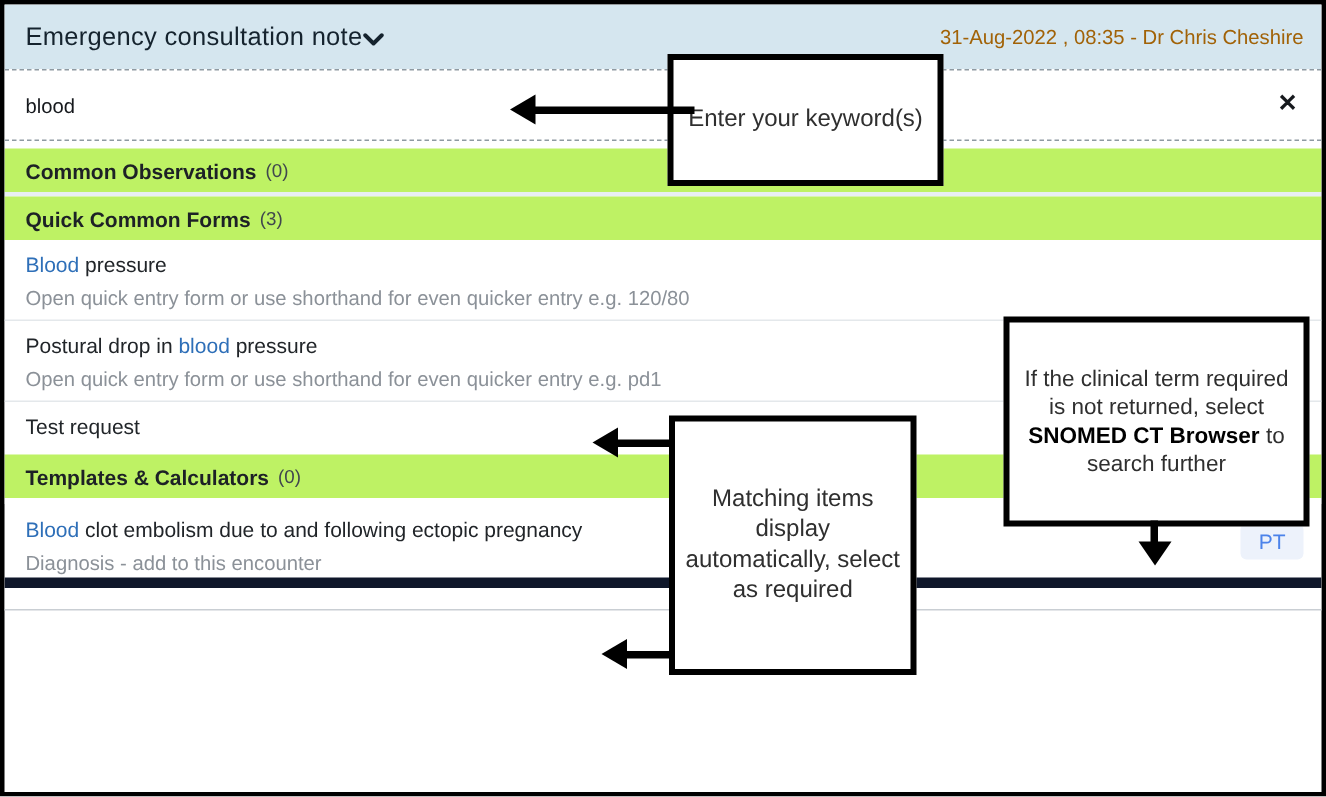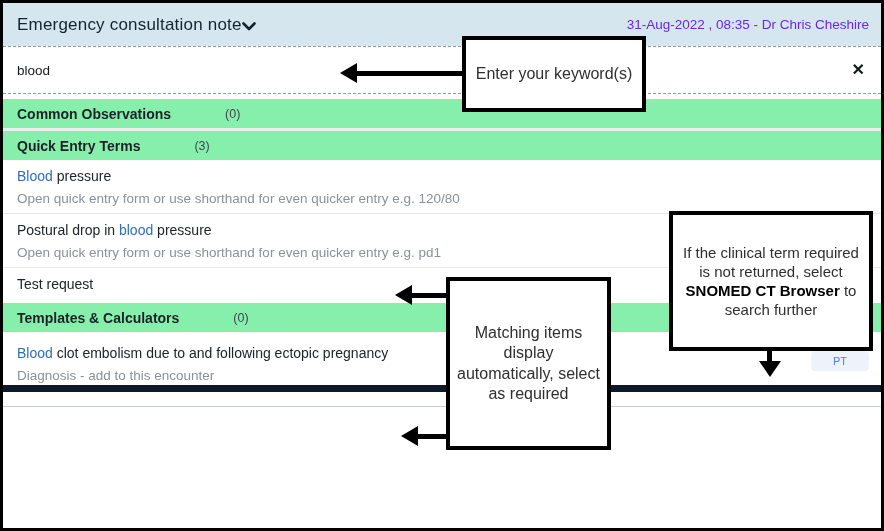--- a/index.html
+++ b/index.html
@@ -16,21 +16,21 @@
 
   
   .title-bar {
     height:43px; background:#d5e6ef;
     display:flex; align-items:center; justify-content:space-between;
     padding:0 12px 0 14px;
   }
   .title-group { display:flex; align-items:center; cursor:pointer; }
   .title { font-size:17px; color:#15232e; letter-spacing:.2px; }
   .chevron { display:inline-flex; margin-top:3px; }
-  .meta { font-size:13.5px; color:#6d28d9; }
+  .meta { font-size:13.5px; color:#a16207; }
 
   
   .search-row {
     height:48px; background:#fff;
     border-top:1px dashed #8f9aa2; border-bottom:1px dashed #8f9aa2;
     display:flex; align-items:center;
     padding:0 10px 0 14px;
   }
   .search-input {
     flex:1; border:none; outline:none; background:transparent;
@@ -40,59 +40,58 @@
     border:none; background:none; cursor:pointer;
     font-size:16px; font-weight:700; color:#16191d;
     padding:2px 6px; line-height:1;
   }
 
   
   .spacer1 { height:5px; background:#fff; }
   .gapline3 { height:3px; background:#e9eff3; }
   .gapline4 { height:4px; background:#fff; }
   .section-bar {
-    height:29px; background:#86efac;
+    height:29px; background:#bef264;
     display:flex; align-items:center;
     padding:0 12px 0 14px;
     color:#1d2126;
-    gap:48px;
   }
   .section-bar .stitle { font-size:14px; font-weight:700; }
   .section-bar .count { font-size:12.5px; font-weight:400; color:#40474e; margin-left:6px; }
   .clinical-bar { height:40px; justify-content:space-between; }
   .snomed-link {
     display:flex; align-items:center; gap:6px;
     color:#2e6fb8; font-size:13.5px; cursor:pointer; text-decoration:none;
   }
 
   
   .item { padding:8px 14px 6px; border-bottom:1px solid #e4e8eb; background:#fff; cursor:pointer; }
   .item.no-border { border-bottom:none; }
   .ititle { font-size:14px; color:#212529; line-height:17px; }
   .ititle .hl { color:#2e6fb8; }
   .isub { margin-top:6px; font-size:13.5px; color:#8b9198; line-height:16px; }
   .item-spacer { height:4px; background:#fff; }
   .clinical-item { position:relative; padding:9px 14px 7px; border-bottom:7px solid #0f172a; height:56px; }
   .pt-badge {
     position:absolute; right:12px; top:50%; transform:translateY(-50%);
     background:#edf2fb; color:#4c83ea;
-    font-size:11px; font-weight:400;
-    padding:4px 22px; border-radius:4px;
+    font-size:14px; font-weight:400;
+    padding:4px 12px; border-radius:4px;
   }
   .end-line { height:15px; border-bottom:1px solid #c9ced3; background:#fff; }
 
   
   .callout {
     position:absolute; z-index:10;
     background:#fff; border:4px solid #000;
     display:flex; align-items:center; justify-content:center;
     text-align:center; color:#2f2f2f;
     padding:4px 6px; line-height:1.28;
   }
-  .callout-keywords { left:459px; top:33px; width:184px; height:76px; font-size:16px;text-align:right; }
+  .callout-keywords { left:442px; top:33px; width:184px; height:88px; font-size:16px;text-align:right; }
   .callout-matching { left:443px; top:274px; width:165px; height:173px; font-size:16px; }
   .callout-snomed   { left:666px; top:208px; width:204px; height:140px; font-size:15px; }
   .callout-snomed b { font-weight:700; color:#000; }
 
   .arrow-shaft { position:absolute; z-index:10; background:#000; }
   .head-left {
     position:absolute; z-index:10; width:0; height:0;
     border-top:10px solid transparent; border-bottom:10px solid transparent;
     border-right:17px solid #000;
   }
@@ -135,21 +134,21 @@
   <div class="spacer1"></div>
 
   <div class="section-bar">
     <span class="stitle">Common Observations</span>
     <span class="count">(0)</span>
   </div>
 
   <div class="gapline3"></div>
 
   <div class="section-bar">
-    <span class="stitle">Quick Entry Terms</span>
+    <span class="stitle">Quick Common Forms</span>
     <span class="count">(3)</span>
   </div>
 
   <div class="item">
     <div class="ititle"><span class="hl">Blood</span><span> pressure</span></div>
     <div class="isub">Open quick entry form or use shorthand for even quicker entry e.g. 120/80</div>
   </div>
 
   <div class="item">
     <div class="ititle"><span>Postural drop in </span><span class="hl">blood</span><span> pressure</span></div>

